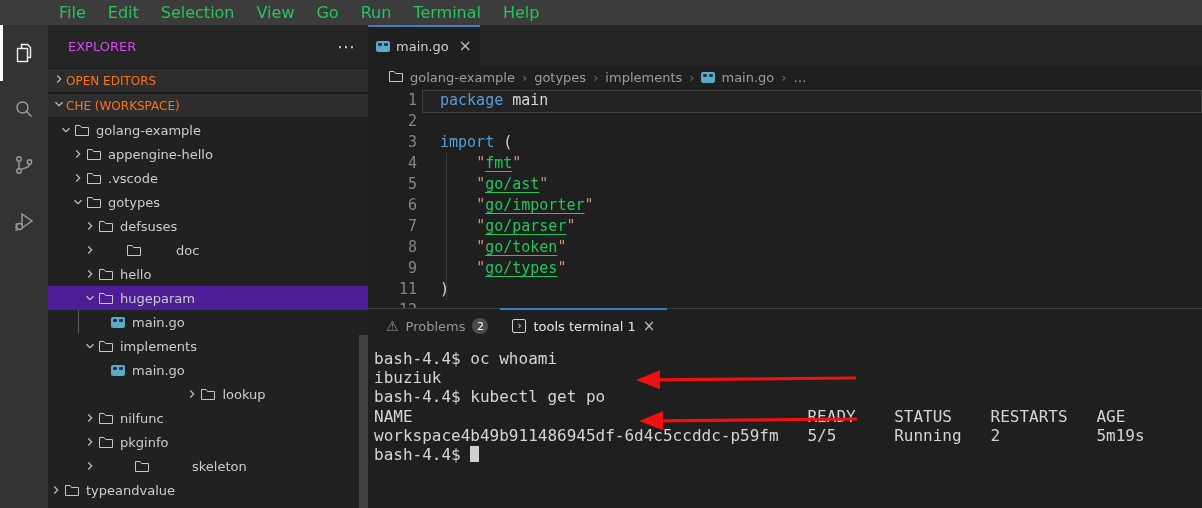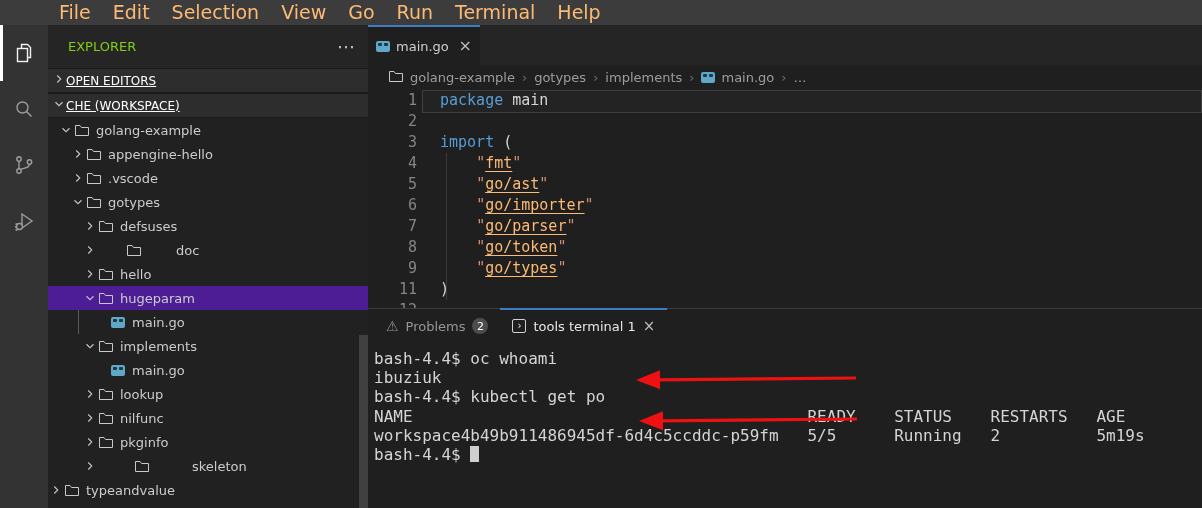--- a/index.html
+++ b/index.html
@@ -3,35 +3,35 @@
 <meta charset="utf-8">
 <style>
   * { margin:0; padding:0; box-sizing:border-box; }
   html,body { width:1202px; height:508px; overflow:hidden; background:#1f1f1f;
               font-family:"DejaVu Sans", sans-serif; color:#cccccc; }
   #app { position:relative; width:1202px; height:508px; }
 
   
   #menubar { position:absolute; left:0; top:0; width:1202px; height:25px;
              background:#3c3c3c; display:flex; align-items:center; padding-left:48px; z-index:3; }
-  .menu-item { padding:0 11px; font-size:19px; color:#fdba74; line-height:25px; cursor:default; }
+  .menu-item { padding:0 11px; font-size:16px; color:#22c55e; line-height:25px; cursor:default; }
 
   
   #activitybar { position:absolute; left:0; top:25px; width:48px; height:483px; background:#333333; }
   .act-item { position:relative; width:48px; height:56px; display:flex; align-items:center; justify-content:center; }
   .act-item.active::before { content:''; position:absolute; left:0; top:0; width:3px; height:100%; background:#ffffff; }
   .act-item svg { display:block; }
 
   
   #sidebar { position:absolute; left:48px; top:25px; width:320px; height:483px; background:#212121; overflow:hidden; }
   #sidebar-title { height:43px; background:#252526; display:flex; align-items:center; justify-content:space-between; padding:0 12px 0 20px; }
-  #sidebar-title .title { font-size:13px; color:#84cc16; }
+  #sidebar-title .title { font-size:13px; color:#d946ef; }
   #sidebar-title .more { font-size:18px; color:#c5c5c5; letter-spacing:1px; cursor:pointer; }
   .section-row { height:25px; background:#2d2d2d; display:flex; align-items:center; padding-left:4px;
-                 font-size:12px; color:#ffffff; border-bottom:1px solid #1a1a1a; border-top:1px solid #1a1a1a;text-decoration:underline; }
+                 font-size:12px; color:#f97316; border-bottom:1px solid #1a1a1a; border-top:1px solid #1a1a1a; }
   #tree { position:relative; }
   .tree-row { height:24px; display:flex; align-items:center; font-size:13px; color:#cccccc; white-space:nowrap; cursor:pointer; }
   .tree-row.selected { background:#4c1d95; }
   .tree-row .chev-slot { width:16px; height:16px; flex:none; display:flex; align-items:center; justify-content:center; }
   .tree-row .ico { width:16px; height:16px; flex:none; display:flex; align-items:center; justify-content:center; margin-right:6px; }
   .go-icon { display:inline-block; width:14px; height:11px; background:#5fa8c7; border-radius:2px; position:relative; flex:none; }
   .go-icon::before, .go-icon::after { content:''; position:absolute; top:2px; width:4px; height:3px; background:#17394a; border-radius:1px; }
   .go-icon::before { left:2px; } .go-icon::after { right:2px; }
   #tree-guide { position:absolute; left:30px; width:1px; background:#5a5a5a; }
   #sidebar-scroll-thumb { position:absolute; right:0; top:310px; width:9px; height:173px; background:rgba(130,130,130,0.32); }
@@ -51,21 +51,21 @@
 
   #code { position:relative; height:243px; background:#1f1f1f; overflow:hidden;
           font-family:"DejaVu Sans Mono", monospace; font-size:15px; }
   .code-line { display:flex; height:21px; line-height:21px; position:relative; }
   .code-line .gutter { width:49px; flex:none; text-align:right; color:#858585; }
   .code-line .ltext { padding-left:23px; white-space:pre; color:#d4d4d4; }
   .code-line.current::after { content:''; position:absolute; left:54px; right:0; top:0; height:21px;
                               border:1px solid #3f3f3f; background:rgba(255,255,255,0.02); }
   .tok-kw { color:#569cd6; }
   .tok-str { color:#ce9178; }
-  .tok-lnk { color:#fdba74; text-decoration:underline; text-underline-offset:3px; }
+  .tok-lnk { color:#22c55e; text-decoration:underline; text-underline-offset:3px; }
   #code-indent-guide { position:absolute; left:78px; top:63px; height:147px; width:1px; background:#3a3a3a; }
 
   
   #panel { position:absolute; left:368px; top:308px; width:834px; height:175px; background:#1f1f1f;
            border-top:1px solid #3c3c3c; }
   #panel-tabs { height:33px; display:flex; align-items:stretch; padding-left:6px; }
   .panel-tab { display:flex; align-items:center; gap:7px; padding:0 12px; font-size:13px;
                border-top:2px solid transparent; margin-top:-1px; cursor:pointer; }
   .panel-tab.inactive { color:#969696; }
   .panel-tab.active { color:#e7e7e7; border-top-color:#3e7cc1; }
@@ -274,21 +274,21 @@
           </span>
           <span>implements</span>
         </div>
         <div class="tree-row" style="padding-left: 46px;">
           <span class="chev-slot"></span>
           <span class="ico">
             <span class="go-icon"></span>
           </span>
           <span>main.go</span>
         </div>
-        <div class="tree-row" style="padding-left: 34px;">
+        <div class="tree-row" style="padding-left: 34px; justify-content: center;">
           <span class="chev-slot">
             <svg width="14" height="14" viewBox="0 0 16 16">
               <path d="M6 4l4 4-4 4" fill="none" stroke="#c5c5c5" stroke-width="1.3"></path>
             </svg>
           </span>
           <span class="ico">
             <svg width="16" height="16" viewBox="0 0 16 16">
               <path d="M14.5 5.5v8h-13v-10h4.5l1.5 2h7z" fill="none" stroke="#c8c8c8"></path>
             </svg>
           </span>

